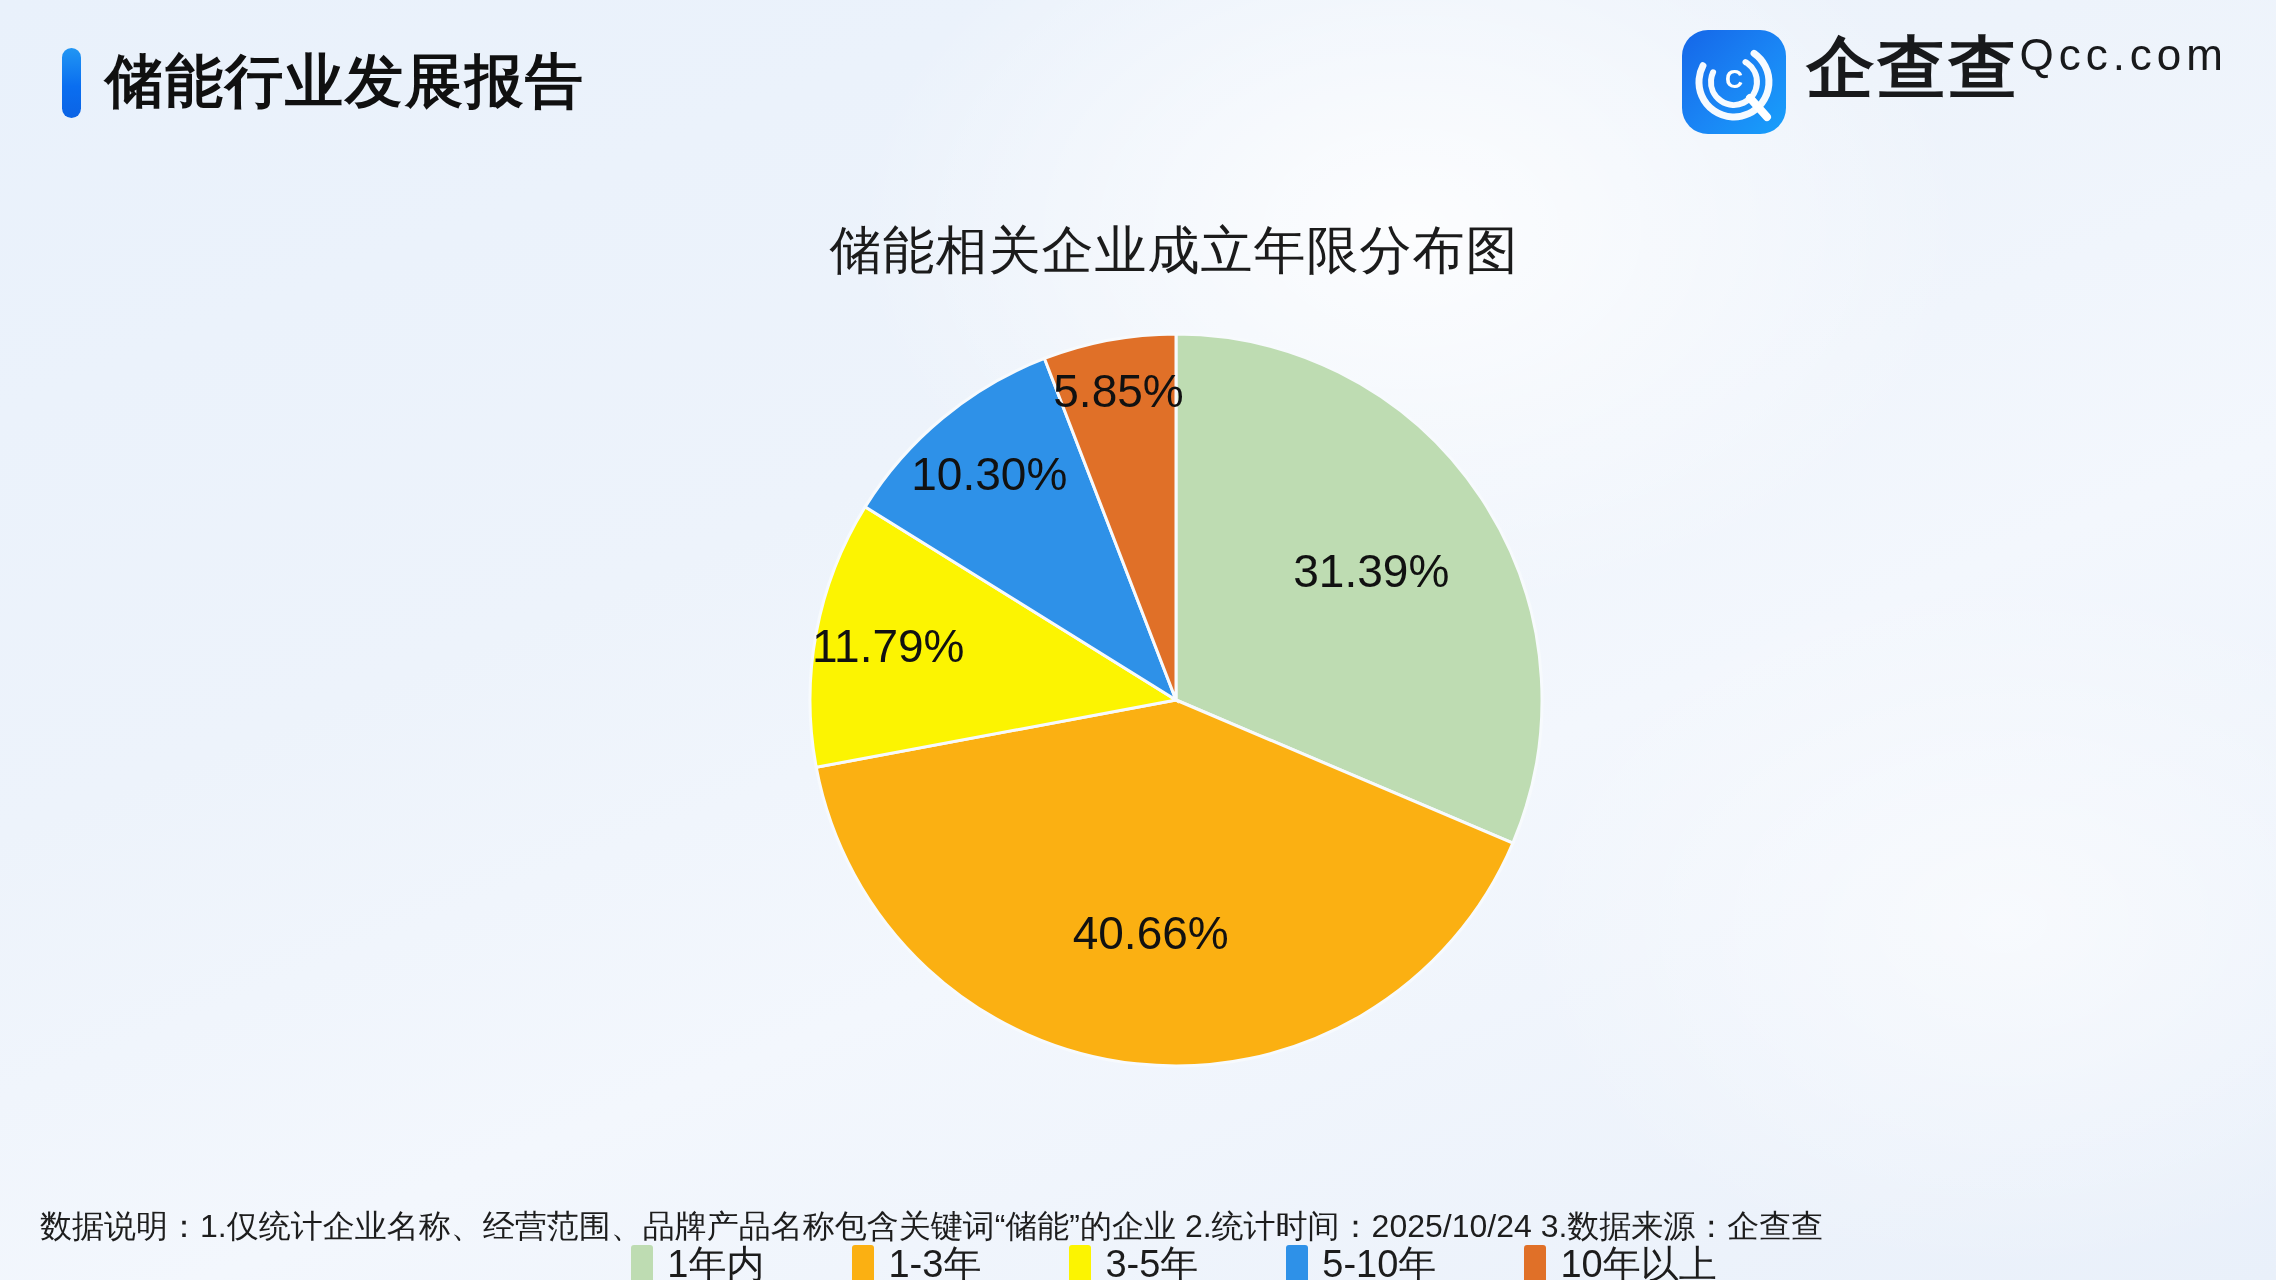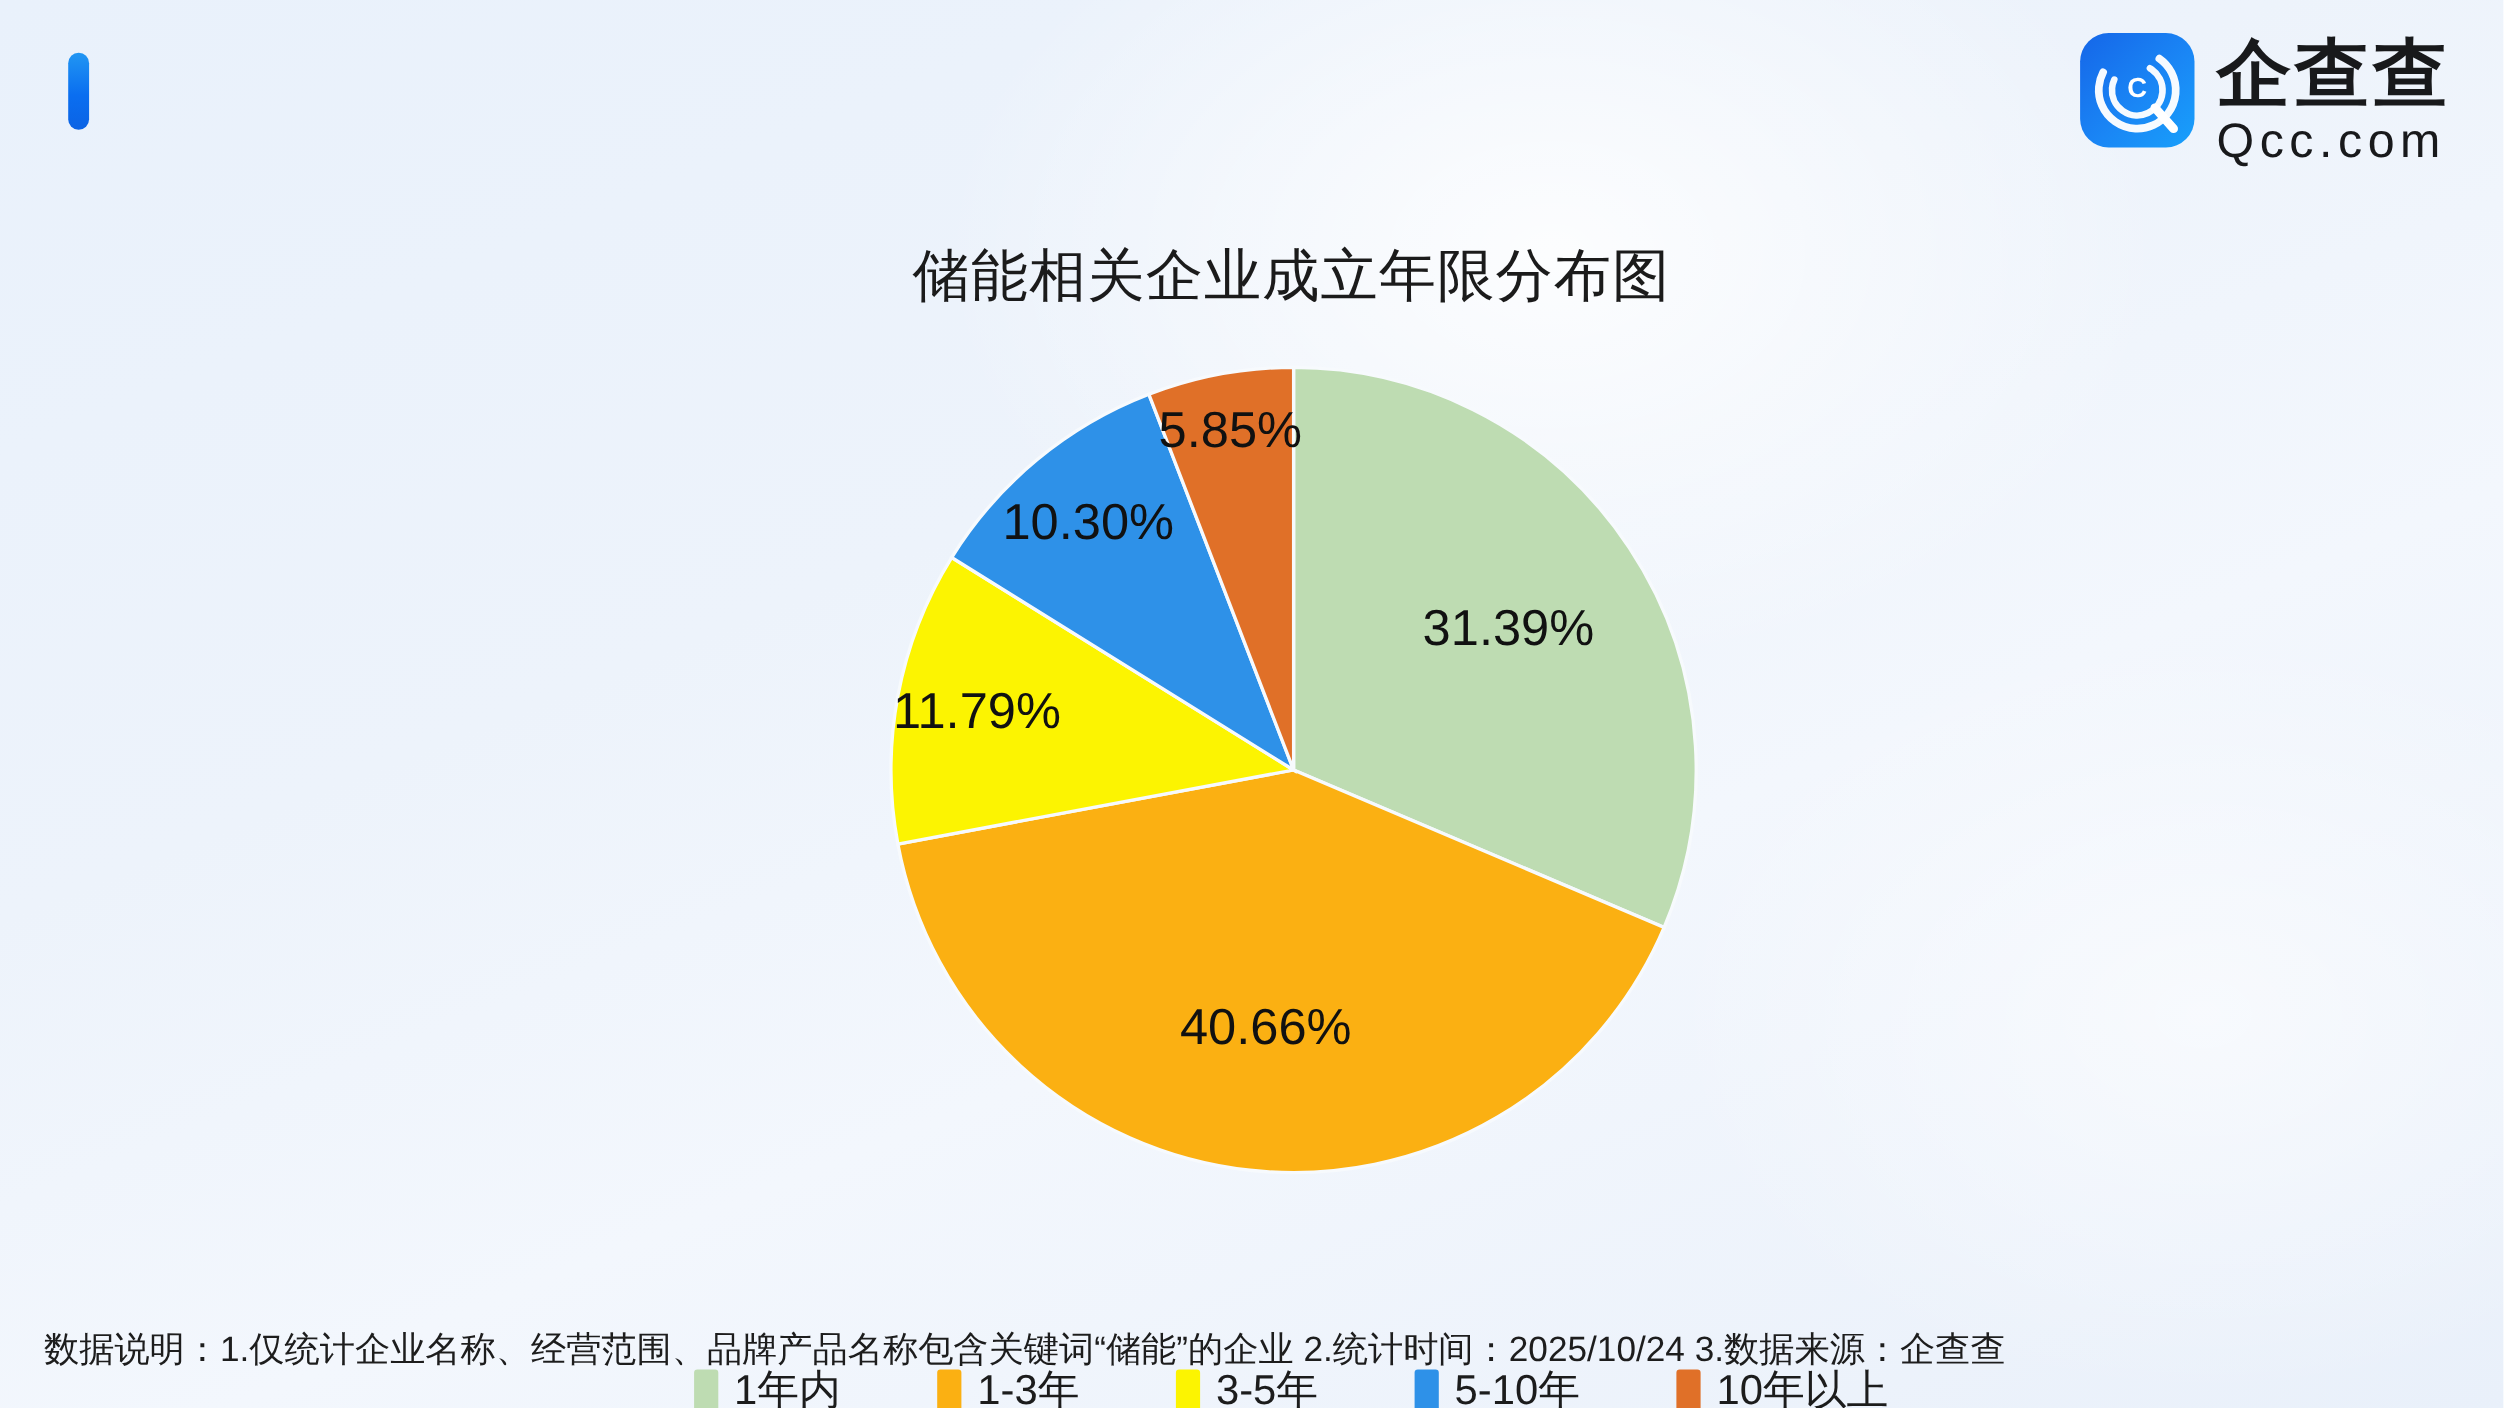--- a/index.html
+++ b/index.html
@@ -65,21 +65,20 @@
     height: 104px;
     border-radius: 26px;
     background: linear-gradient(135deg, #1566e8 0%, #1a86f5 55%, #18a0fb 100%);
     position: relative;
     flex: 0 0 auto;
   }
   #logo-mark svg { display: block; }
   #logo-text {
     margin-left: 20px;
     display: flex;
-    flex-direction: column;
     justify-content: flex-start;
   }
   #logo-wordmark {
     font-size: 68px;
     font-weight: 700;
     color: #18191b;
     line-height: 74px;
     letter-spacing: 3px;
     white-space: nowrap;
   }
@@ -174,20 +173,21 @@
     letter-spacing: 0px;
   }
 </style>
 </head>
 <body>
 
 <div id="page">
 
   <div id="header">
     <div id="title-bar-mark"></div>
+    <div id="page-title">储能行业发展报告</div>
 
     <div id="logo">
       <div id="logo-mark">
         <svg width="104" height="104" viewBox="0 0 104 104" aria-hidden="true">
           <g fill="none" stroke="#ffffff" stroke-linecap="round">
             <path d="M52 17 A35 35 0 1 1 51.9 17" stroke-width="7" opacity="0.96" stroke-dasharray="160 60" transform="rotate(35 52 52)"></path>
             <path d="M52 29 A23 23 0 1 1 51.9 29" stroke-width="6" opacity="0.96" stroke-dasharray="104 38" transform="rotate(35 52 52)"></path>
             <path d="M68 68 L85 87" stroke-width="8"></path>
           </g>
           <text x="52" y="58" text-anchor="middle" font-family="Liberation Sans, sans-serif" font-size="25" font-weight="700" fill="#ffffff">C</text>

